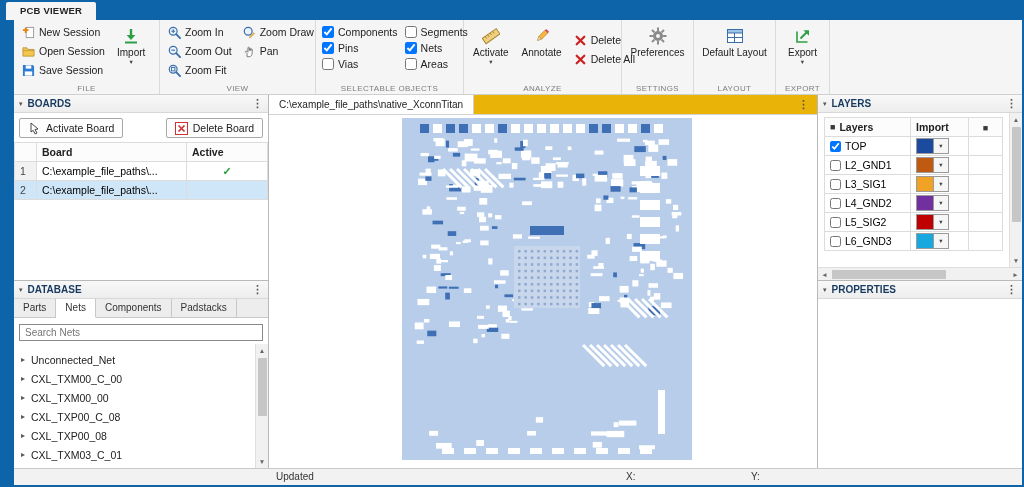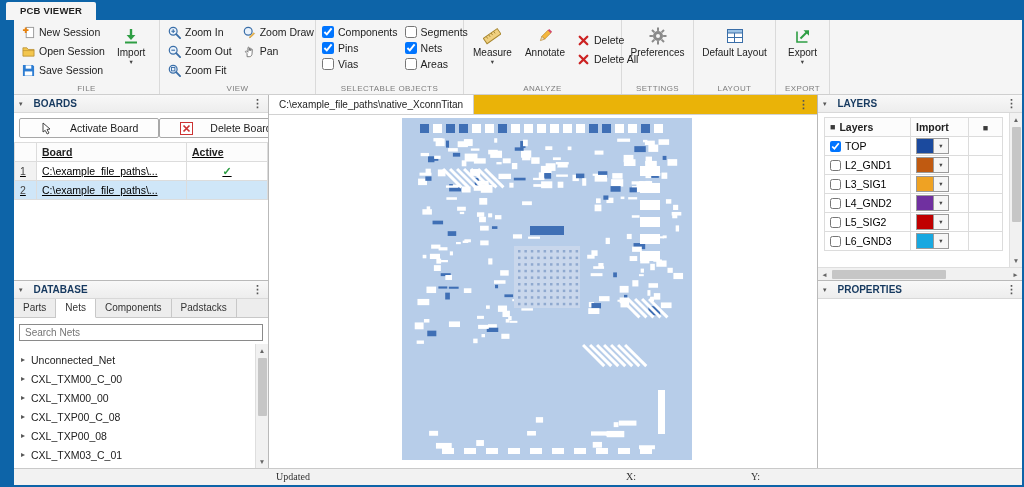--- a/index.html
+++ b/index.html
@@ -27,35 +27,35 @@
   .i13{width:13px;height:13px;flex:0 0 13px;}
   .i18{width:18px;height:18px;}
   
   .main{flex:1;display:flex;min-height:0;}
   .leftcol{width:255px;flex:0 0 255px;border-right:1px solid #b9b9b9;display:flex;flex-direction:column;background:#fff;}
   .centercol{flex:1;min-width:0;display:flex;flex-direction:column;background:#fff;}
   .rightcol{width:205px;flex:0 0 205px;border-left:1px solid #b9b9b9;display:flex;flex-direction:column;background:#fff;}
   .panel{display:flex;flex-direction:column;overflow:hidden;background:#fff;}
   .panel.top{height:186px;flex:0 0 186px;border-bottom:1px solid #b9b9b9;}
   .panel.bottom{flex:1;min-height:0;}
-  .panel-header{height:18px;flex:0 0 18px;background:linear-gradient(#f8f8f8,#ededed);border-bottom:1px solid #d8d8d8;display:flex;align-items:center;padding:0 5px;font-size:10px;font-weight:bold;color:#16395f;gap:11px;}
+  .panel-header{height:18px;flex:0 0 18px;background:linear-gradient(#f8f8f8,#ededed);border-bottom:1px solid #d8d8d8;display:flex;align-items:center;padding:0 5px;font-size:10px;font-weight:bold;color:#16395f;gap:5px;}
   .panel-header .spacer{flex:1;}
   .ph-caret{font-size:7px;color:#555;font-weight:normal;}
   .ph-menu{font-size:11px;color:#555;font-weight:bold;cursor:default;}
   
   .board-btnrow{display:flex;justify-content:space-between;padding:5px 5px 4px;}
-  .btn{display:flex;align-items:center;gap:17px;font-size:10.5px;color:#222;background:#fdfdfd;border:1px solid #a8a8a8;border-radius:2px;padding:2px 20px;height:20px;cursor:default;white-space:nowrap;}
+  .btn{display:flex;align-items:center;gap:5px;font-size:10.5px;color:#222;background:#fdfdfd;border:1px solid #a8a8a8;border-radius:2px;padding:2px 8px;height:20px;cursor:default;white-space:nowrap;}
   table.grid{width:100%;border-collapse:collapse;font-size:10.5px;table-layout:fixed;}
   table.grid th,table.grid td{border:1px solid #dcdcdc;height:19px;padding:0 5px;text-align:left;font-weight:normal;white-space:nowrap;overflow:hidden;}
   table.grid th{font-weight:bold;color:#222;background:#fcfcfc;}
   td.num,th.num{width:22px;background:#f2f2f2;text-align:center;color:#444;padding:0;}
   tr.selected td{background:#cfe6f8;}
   tr.selected td.num{background:#cfe6f8;}
   .check{color:#2e9e44;font-weight:bold;font-size:11px;}
-  .tablewrap{flex:1;background:#fff;text-decoration:underline;}
+  .tablewrap{flex:1;background:#fff;}
   
   .db-tabs{display:flex;height:19px;flex:0 0 19px;background:#ededed;border-bottom:1px solid #c8c8c8;font-size:10px;}
   .db-tab{padding:3px 9px 0;border-right:1px solid #c8c8c8;color:#333;cursor:default;white-space:nowrap;}
   .db-tab.active{background:#fff;border-bottom:1px solid #fff;margin-bottom:-1px;}
   .searchwrap{padding:4px 5px 3px;}
   .searchwrap input{width:100%;height:17px;border:1px solid #8a8a8a;font-size:10px;padding:0 5px;font-family:"Liberation Sans",sans-serif;color:#333;}
   .dblist{flex:1;position:relative;background:#fff;overflow:hidden;}
   .dbitems{position:absolute;left:0;top:0;right:13px;bottom:0;}
   .dbitem{height:19px;display:flex;align-items:center;gap:6px;padding-left:7px;font-size:10.5px;color:#222;cursor:default;white-space:nowrap;}
   .dbitem .caret{font-size:8px;color:#555;}
@@ -80,21 +80,21 @@
   .layers-tablewrap{flex:1;position:relative;overflow:hidden;background:#fff;}
   table.grid .cklabel{display:flex;align-items:center;gap:4px;}
   table.grid input{width:11px;height:11px;margin:0;flex:0 0 11px;}
   .sqicon{display:inline-block;font-size:9px;color:#3a3a3a;line-height:1;}
   .colorctl{display:flex;border:1px solid #9a9a9a;background:#fff;width:33px;height:16px;align-items:stretch;}
   .colorctl .sw{width:16px;}
   .colorctl .dd{width:15px;border-left:1px solid #9a9a9a;font-size:6.5px;color:#444;display:flex;align-items:center;justify-content:center;background:#f6f6f6;}
   .lyr-vscroll{position:absolute;top:0;right:0;bottom:0;width:13px;}
   .props-text{padding:6px 6px;font-size:10px;color:#333;}
   
-  .statusbar{height:17px;flex:0 0 17px;background:#f2f2f2;border-top:1px solid #c9c9c9;position:relative;font-size:10px;color:#333;font-family:Liberation Serif, serif;}
+  .statusbar{height:17px;flex:0 0 17px;background:#f2f2f2;border-top:1px solid #c9c9c9;position:relative;font-size:10px;color:#333;}
   .statusbar span{position:absolute;top:2px;}
   .st-updated{left:262px;}
   .st-x{left:612px;}
   .st-y{left:737px;}
 </style>
 </head>
 <body>
 
 <div class="app">
 
@@ -232,21 +232,21 @@
         <div class="rg-body">
           <div class="bbtn">
             <span class="iconbox">
                 <svg class="i18" viewBox="0 0 18 18">
                   <g transform="rotate(-35 9 9)">
                     <rect x="0.5" y="6" width="17" height="6.5" fill="#f0d080" stroke="#a8872f"></rect>
                     <path d="M4 6v2.6M7 6v2.6M10 6v2.6M13 6v2.6" stroke="#a8872f" stroke-width=".9"></path>
                   </g>
                 </svg>
               </span>
-            <span>Measure</span>
+            <span>Activate</span>
             <span class="chev">▾</span>
           </div>
           <div class="bbtn">
             <span class="iconbox">
                 <svg class="i18" viewBox="0 0 18 18">
                   <g transform="rotate(45 9 9)">
                     <rect x="7" y="2.5" width="4" height="9" fill="#f5b73d" stroke="#b58020" stroke-width=".6"></rect>
                     <polygon points="7,11.5 11,11.5 9,15.5" fill="#ecdcc2" stroke="#b58020" stroke-width=".6"></polygon>
                     <rect x="7" y="1" width="4" height="2" fill="#d2486e"></rect>
                   </g>

